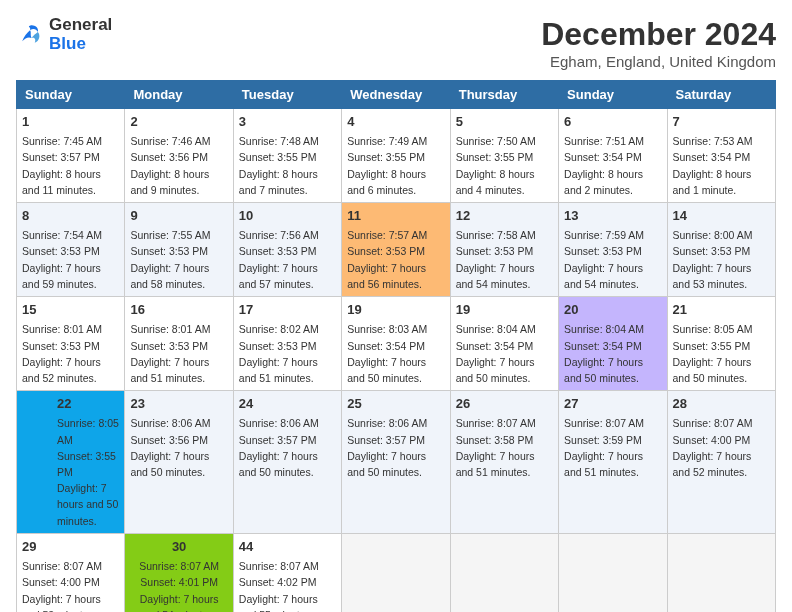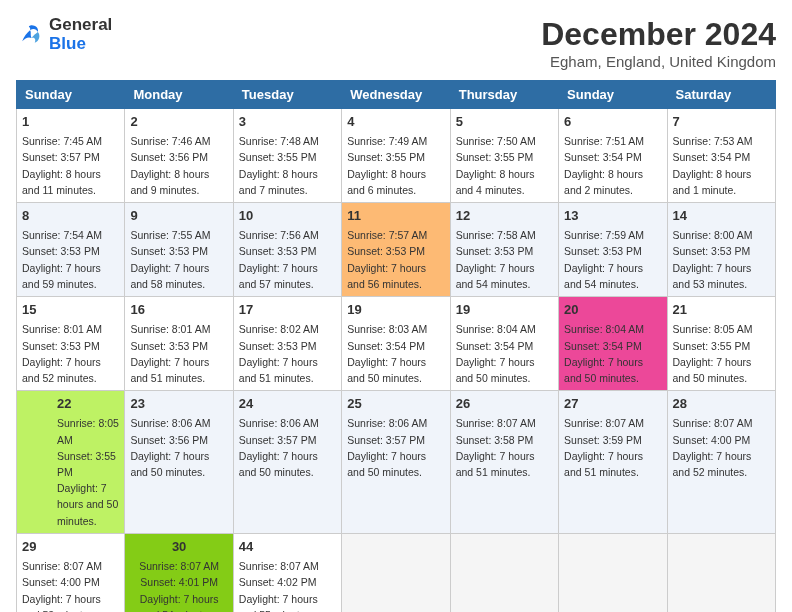--- a/index.html
+++ b/index.html
@@ -187,31 +187,31 @@
           <span class="day-info">Sunrise: 8:02 AM<br>Sunset: 3:53 PM<br>Daylight: 7 hours and 51 minutes.</span>
         </td>
         <td style="background: rgb(255, 255, 255);">
           <span class="day-num">19</span>
           <span class="day-info">Sunrise: 8:03 AM<br>Sunset: 3:54 PM<br>Daylight: 7 hours and 50 minutes.</span>
         </td>
         <td style="background: rgb(255, 255, 255);">
           <span class="day-num">19</span>
           <span class="day-info">Sunrise: 8:04 AM<br>Sunset: 3:54 PM<br>Daylight: 7 hours and 50 minutes.</span>
         </td>
-        <td style="background: #ec4899;">
+        <td style="background: #c4b5fd;">
           <span class="day-num">20</span>
           <span class="day-info">Sunrise: 8:04 AM<br>Sunset: 3:54 PM<br>Daylight: 7 hours and 50 minutes.</span>
         </td>
         <td style="background: rgb(255, 255, 255);">
           <span class="day-num">21</span>
           <span class="day-info">Sunrise: 8:05 AM<br>Sunset: 3:55 PM<br>Daylight: 7 hours and 50 minutes.</span>
         </td>
       </tr>
       <tr>
-        <td style="background: #bef264; padding-left: 40px;">
+        <td style="background: #0ea5e9; padding-left: 40px;">
           <span class="day-num">22</span>
           <span class="day-info">Sunrise: 8:05 AM<br>Sunset: 3:55 PM<br>Daylight: 7 hours and 50 minutes.</span>
         </td>
         <td style="background: rgb(240, 244, 250);">
           <span class="day-num">23</span>
           <span class="day-info">Sunrise: 8:06 AM<br>Sunset: 3:56 PM<br>Daylight: 7 hours and 50 minutes.</span>
         </td>
         <td style="background: rgb(240, 244, 250);">
           <span class="day-num">24</span>
           <span class="day-info">Sunrise: 8:06 AM<br>Sunset: 3:57 PM<br>Daylight: 7 hours and 50 minutes.</span>

